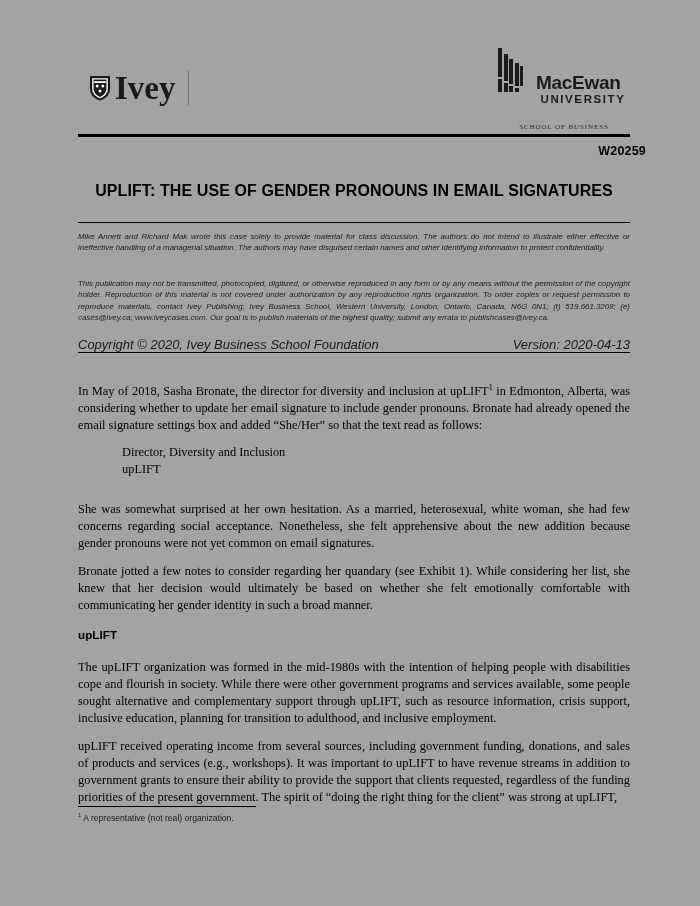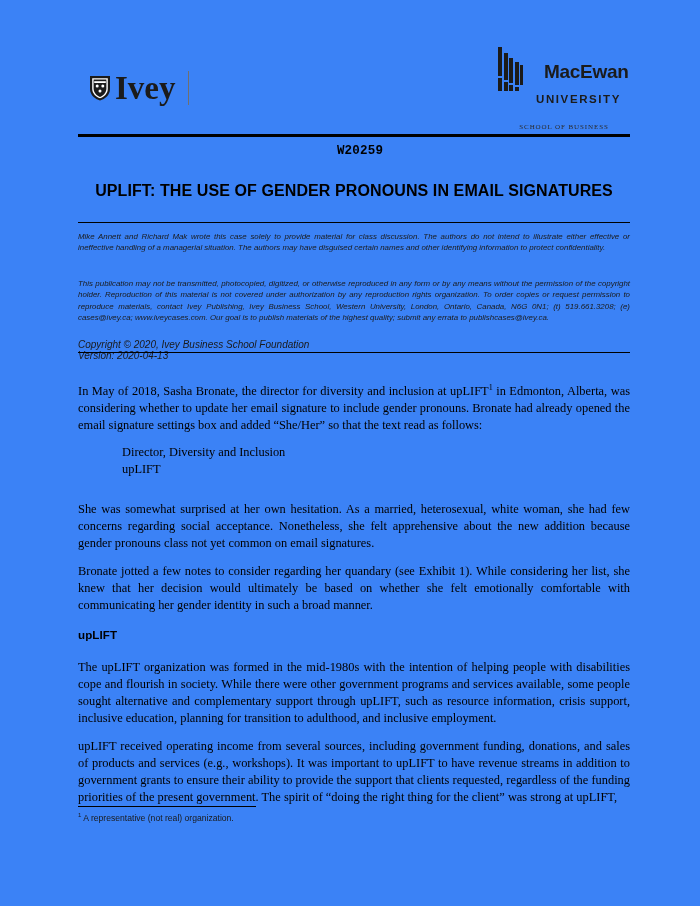--- a/index.html
+++ b/index.html
@@ -11,21 +11,21 @@
     height: 906px;
     background: #ffffff;
     font-family: "Liberation Serif", serif;
     color: #000000;
     overflow: hidden;
   }
   .page {
     position: relative;
     width: 700px;
     height: 906px;
-    background: #3b82f6;
+    background: #a3a3a3;
   }
   .content {
     position: absolute;
     left: 78px;
     top: 0;
     width: 552px;
   }
 
   
   .logo-row {
@@ -75,22 +75,22 @@
 
   .macewan-logo {
     position: absolute;
     right: 0px;
     top: 0px;
     width: 132px;
     text-align: left;
   }
   .macewan-top {
     display: flex;
+    align-items: flex-end;
     height: 30px;
-    gap: 8px;
   }
   .mac-bars {
     width: 32px;
     height: 29px;
     position: relative;
     margin-right: 6px;
   }
   .mac-bars i {
     position: absolute;
     bottom: 0;
@@ -106,20 +106,21 @@
     letter-spacing: -0.3px;
   }
   .mac-univ {
     font-family: "Liberation Sans", sans-serif;
     font-size: 11.5px;
     font-weight: bold;
     letter-spacing: 1.6px;
     color: #1b1b1b;
     margin-left: 38px;
     margin-top: 1px;
+    text-align: center;
   }
   .mac-school {
     font-family: "Liberation Serif", serif;
     font-size: 7px;
     letter-spacing: 0.9px;
     color: #2b2b2b;
     margin-top: 18px;
     text-align: center;
     width: 132px;
     margin-left: 0px;
@@ -136,25 +137,25 @@
   .rule-thin {
     position: absolute;
     left: 0;
     width: 552px;
     height: 1px;
     background: #000000;
   }
 
   .case-number {
     position: absolute;
-    left: 6px;
+    left: 16px;
     top: 144px;
     width: 552px;
-    text-align: center;
-    font-family: Liberation Mono, monospace;
+    text-align: right;
+    font-family: Liberation Sans, sans-serif;
     font-size: 12.5px;
     font-weight: bold;
     letter-spacing: 0.2px;
   }
 
   .case-title {
     position: absolute;
     left: 0;
     top: 182px;
     width: 552px;
@@ -181,26 +182,25 @@
   .disclaimer-1 { top: 231px; }
   .disclaimer-2 { top: 278px; }
 
   .copyright-row {
     position: absolute;
     left: 0;
     top: 339px;
     width: 552px;
     font-family: "Liberation Sans", sans-serif;
     font-style: italic;
-    font-size: 10px;
+    font-size: 13px;
     line-height: 11px;
     color: #1a1a1a;
     display: flex;
     justify-content: space-between;
-    flex-direction: column;
   }
 
   
   .body-block {
     position: absolute;
     left: 0;
     width: 552px;
     font-family: "Liberation Serif", serif;
     font-size: 12.4px;
     line-height: 17.1px;
@@ -325,21 +325,21 @@
 
     <div class="body-block p1">
       <span>In May of 2018, Sasha Bronate, the director for diversity and inclusion at upLIFT</span><sup>1</sup><span> in Edmonton, Alberta, was considering whether to update her email signature to include gender pronouns. Bronate had already opened the email signature settings box and added “She/Her” so that the text read as follows:</span>
     </div>
 
     <div class="sig">
       <div>Director, Diversity and Inclusion</div>
       <div>upLIFT</div>
     </div>
 
-    <div class="body-block p2">She was somewhat surprised at her own hesitation. As a married, heterosexual, white woman, she had few concerns regarding social acceptance. Nonetheless, she felt apprehensive about the new addition because gender pronouns class not yet common on email signatures.</div>
+    <div class="body-block p2">She was somewhat surprised at her own hesitation. As a married, heterosexual, white woman, she had few concerns regarding social acceptance. Nonetheless, she felt apprehensive about the new addition because gender pronouns were not yet common on email signatures.</div>
     <div class="body-block p3">Bronate jotted a few notes to consider regarding her quandary (see Exhibit 1). While considering her list, she knew that her decision would ultimately be based on whether she felt emotionally comfortable with communicating her gender identity in such a broad manner.</div>
 
     <div class="section-heading">upLIFT</div>
 
     <div class="body-block p4">The upLIFT organization was formed in the mid-1980s with the intention of helping people with disabilities cope and flourish in society. While there were other government programs and services available, some people sought alternative and complementary support through upLIFT, such as resource information, crisis support, inclusive education, planning for transition to adulthood, and inclusive employment.</div>
     <div class="body-block p5">upLIFT received operating income from several sources, including government funding, donations, and sales of products and services (e.g., workshops). It was important to upLIFT to have revenue streams in addition to government grants to ensure their ability to provide the support that clients requested, regardless of the funding priorities of the present government. The spirit of “doing the right thing for the client” was strong at upLIFT,</div>
 
     <div class="footnote-rule"></div>
     <div class="footnote">
       <sup>1</sup><span> A representative (not real) organization.</span>

